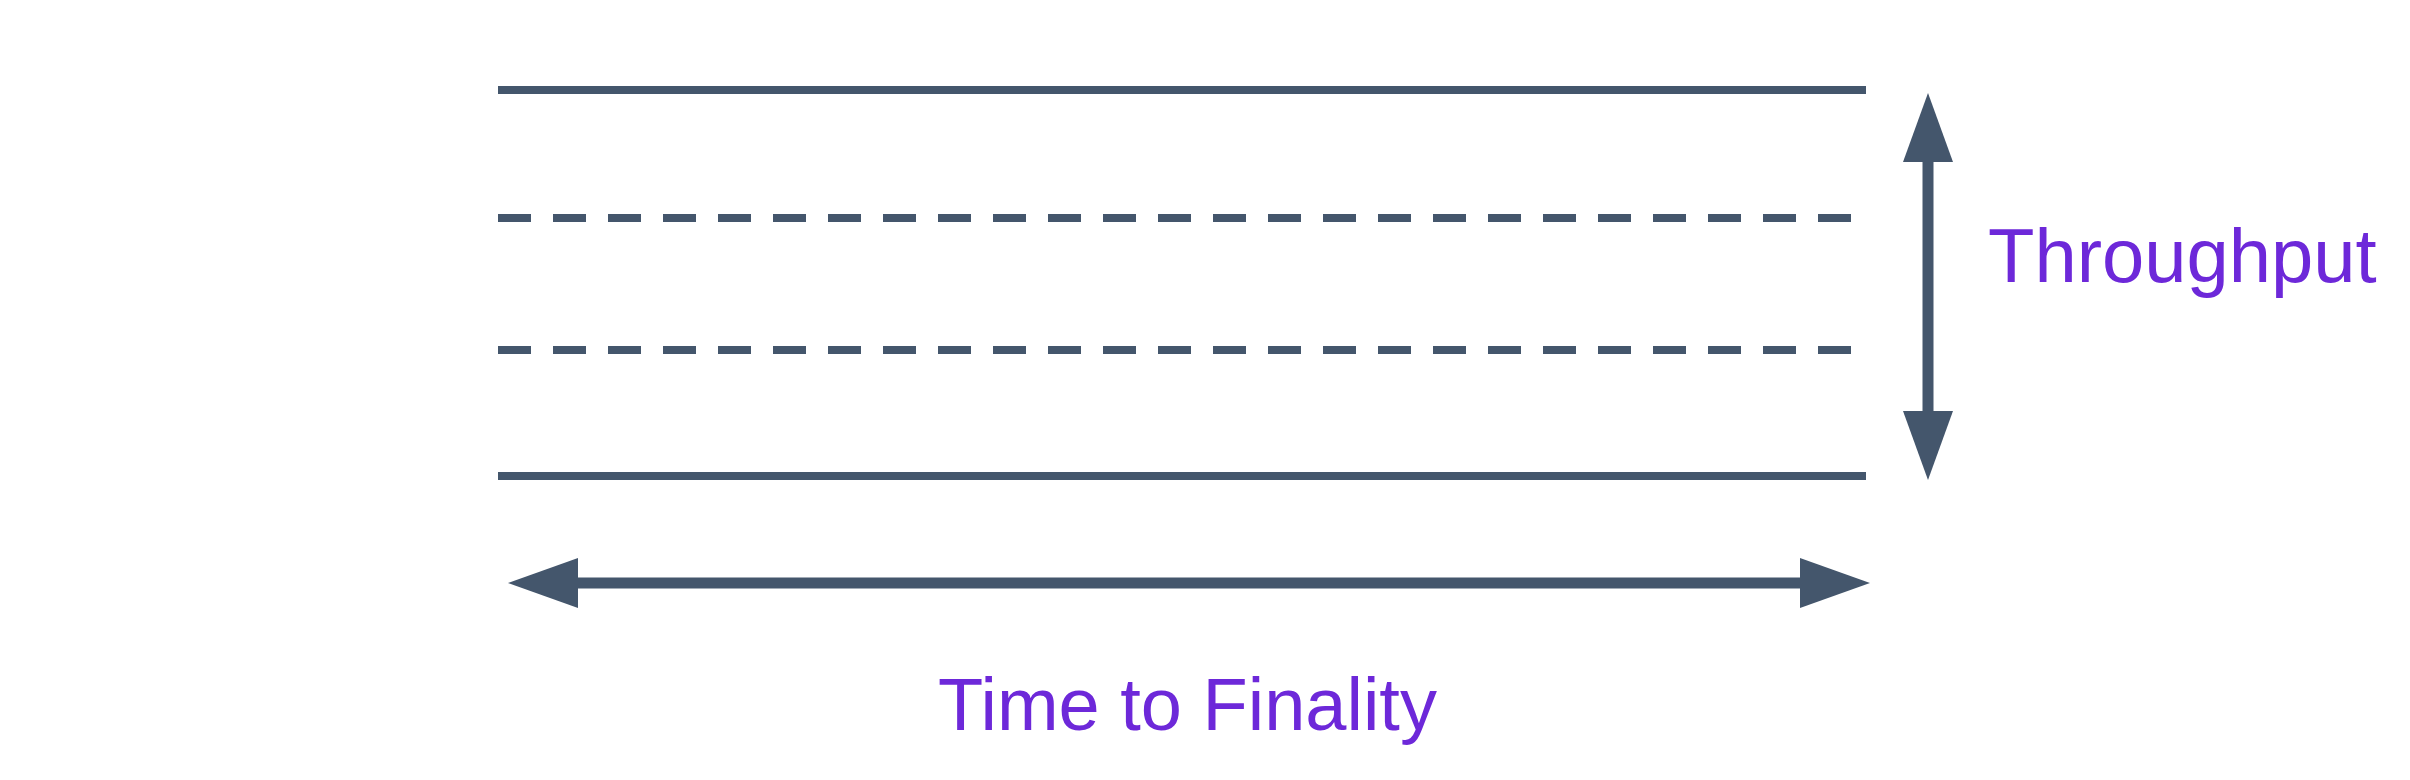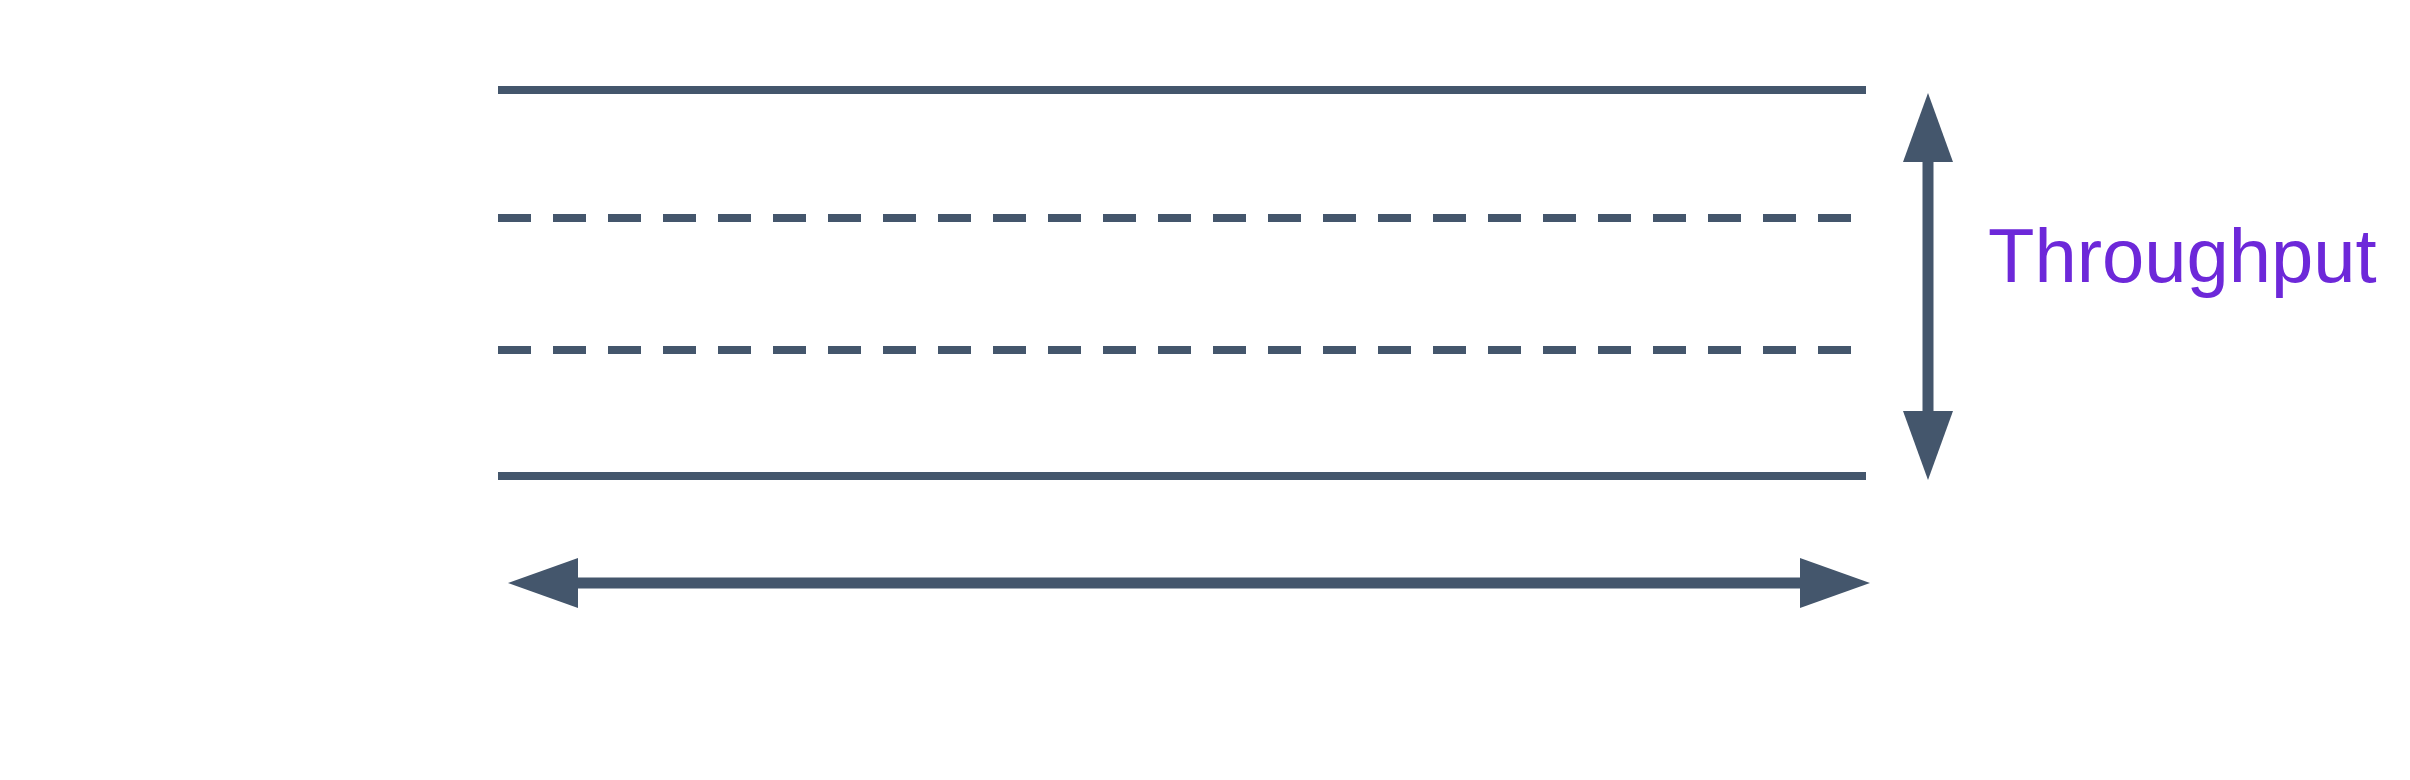--- a/index.html
+++ b/index.html
@@ -69,14 +69,15 @@
     <g>
       <rect x="574" y="577.5" width="1230" height="11" fill="#44566C"></rect>
       <polygon points="508,583 578,558 578,608" fill="#44566C"></polygon>
       <polygon points="1870,583 1800,558 1800,608" fill="#44566C"></polygon>
     </g>
 
   </svg>
 
   <div class="label-text" id="throughput-label">Throughput</div>
 
+  <div class="label-text" id="time-to-finality-label">Time to Finality</div>
 
 </div>
 
 </body></html>

